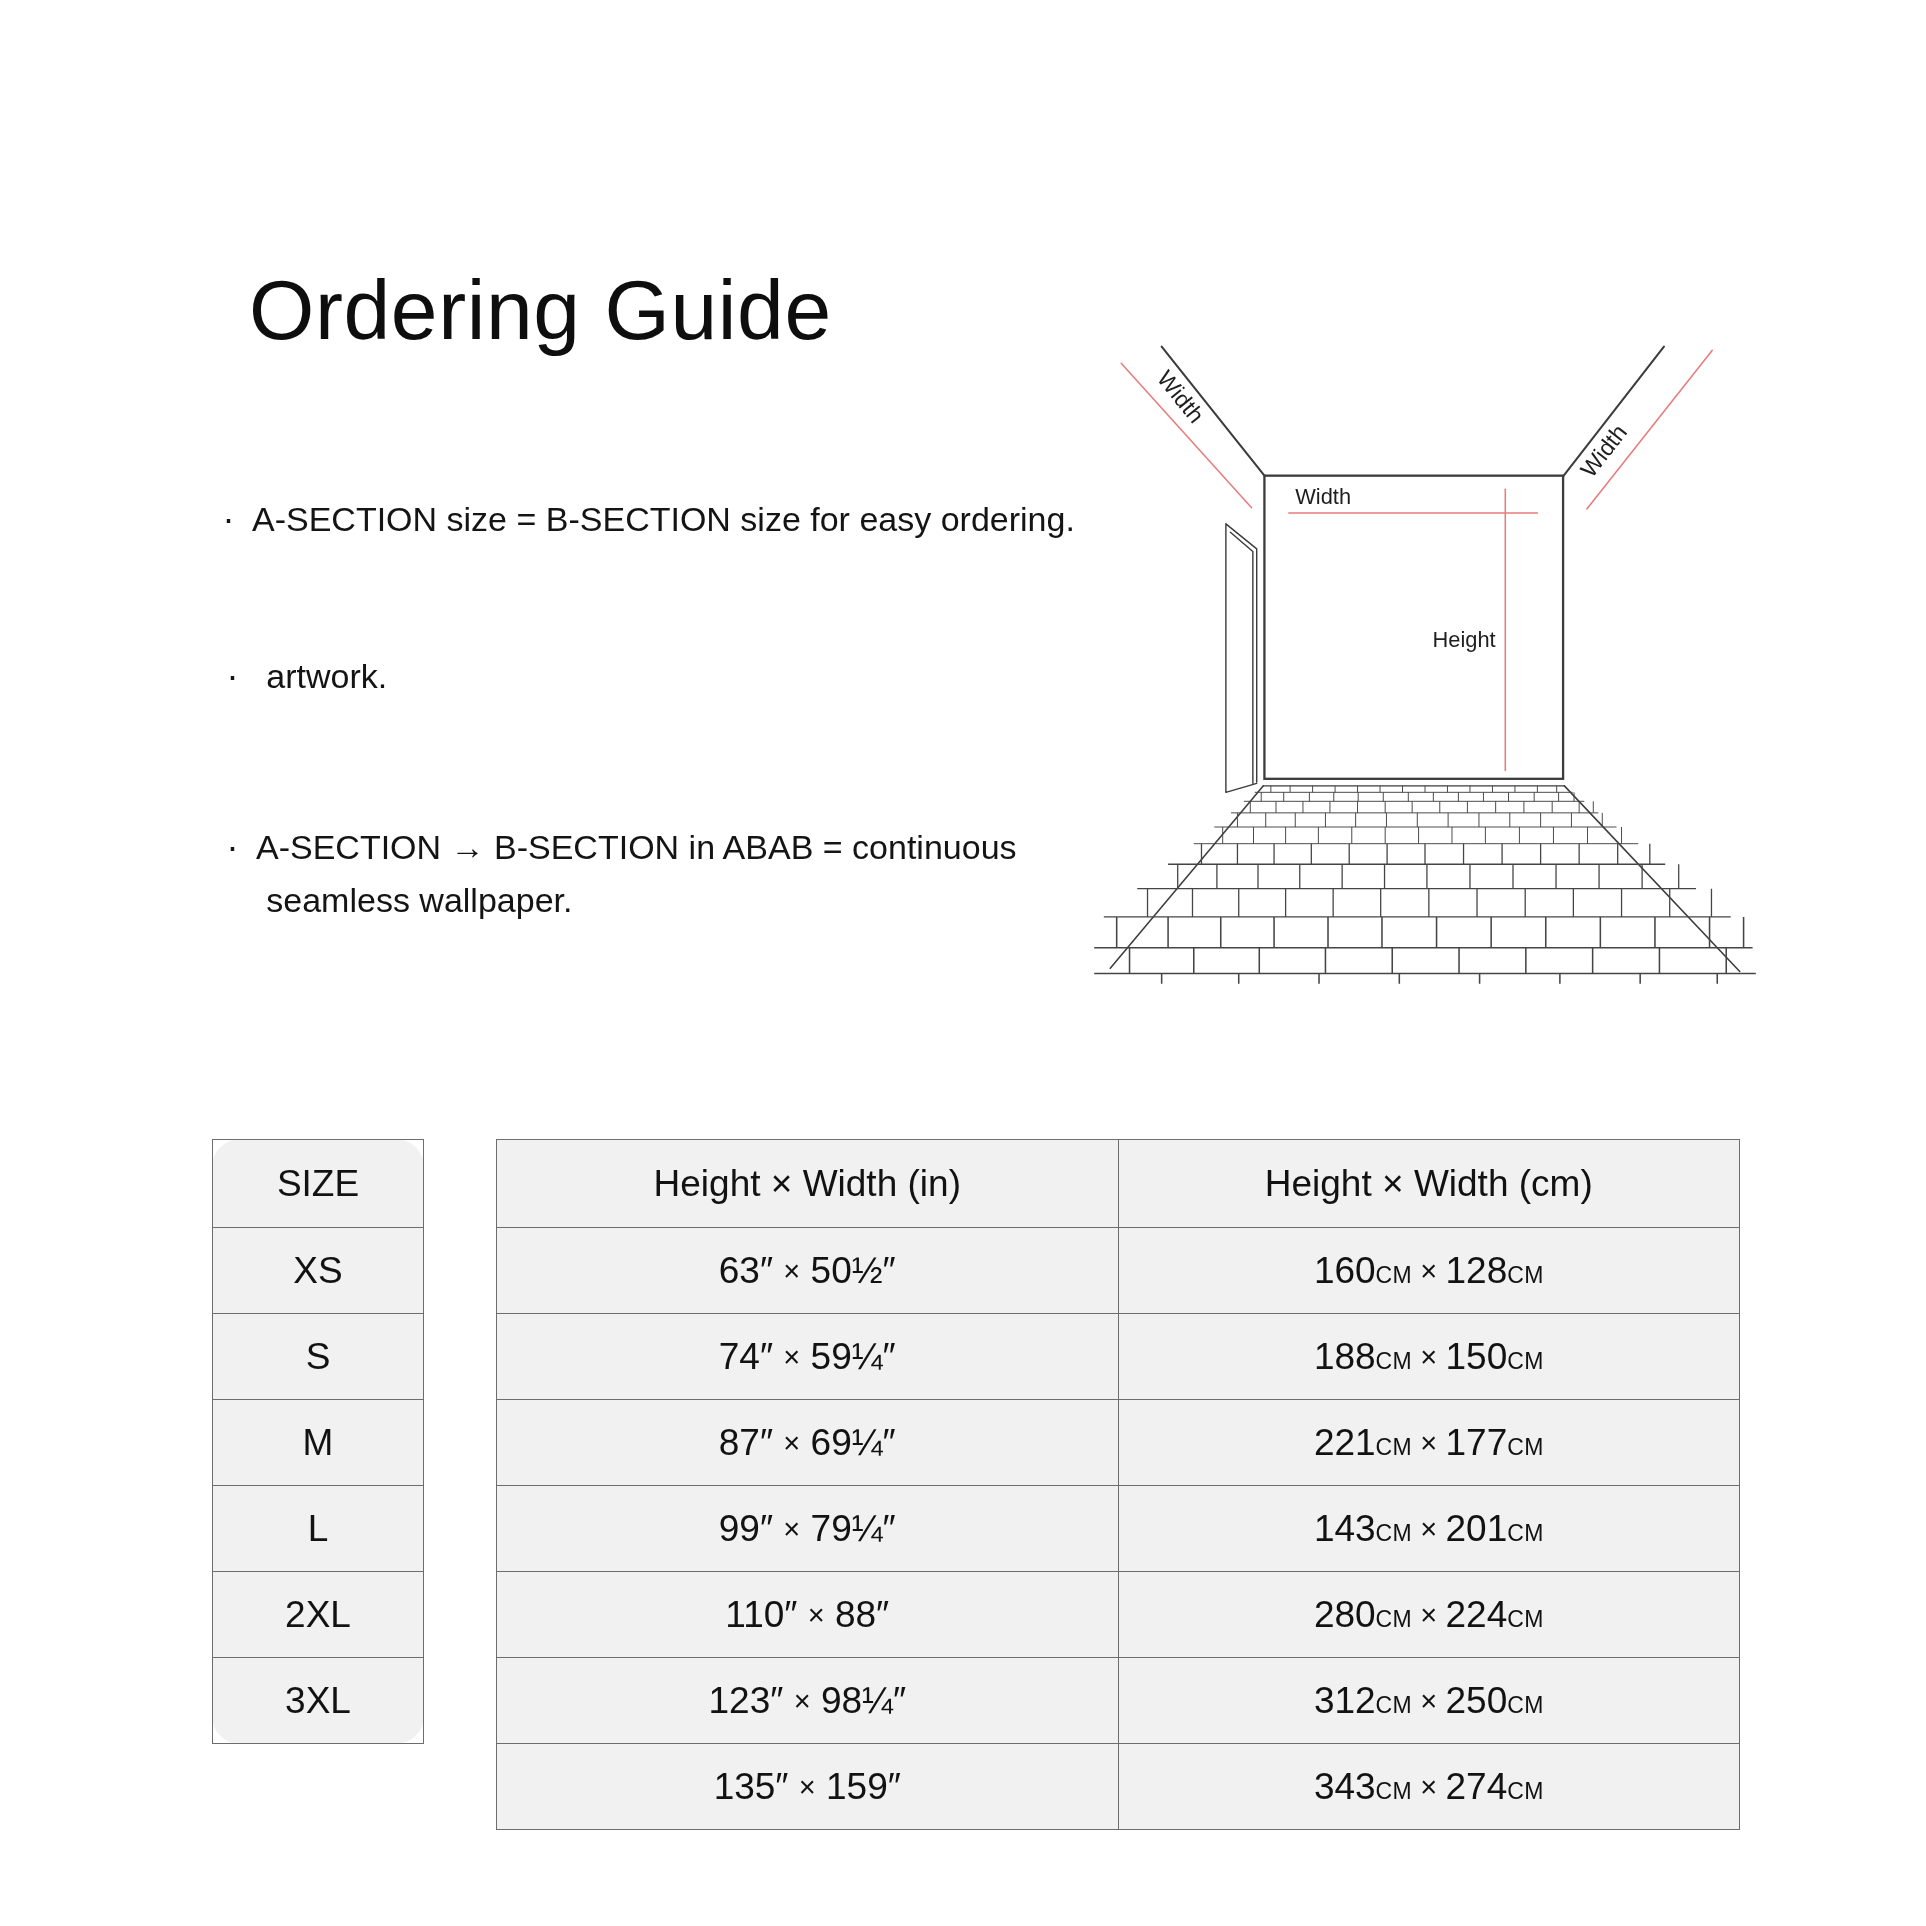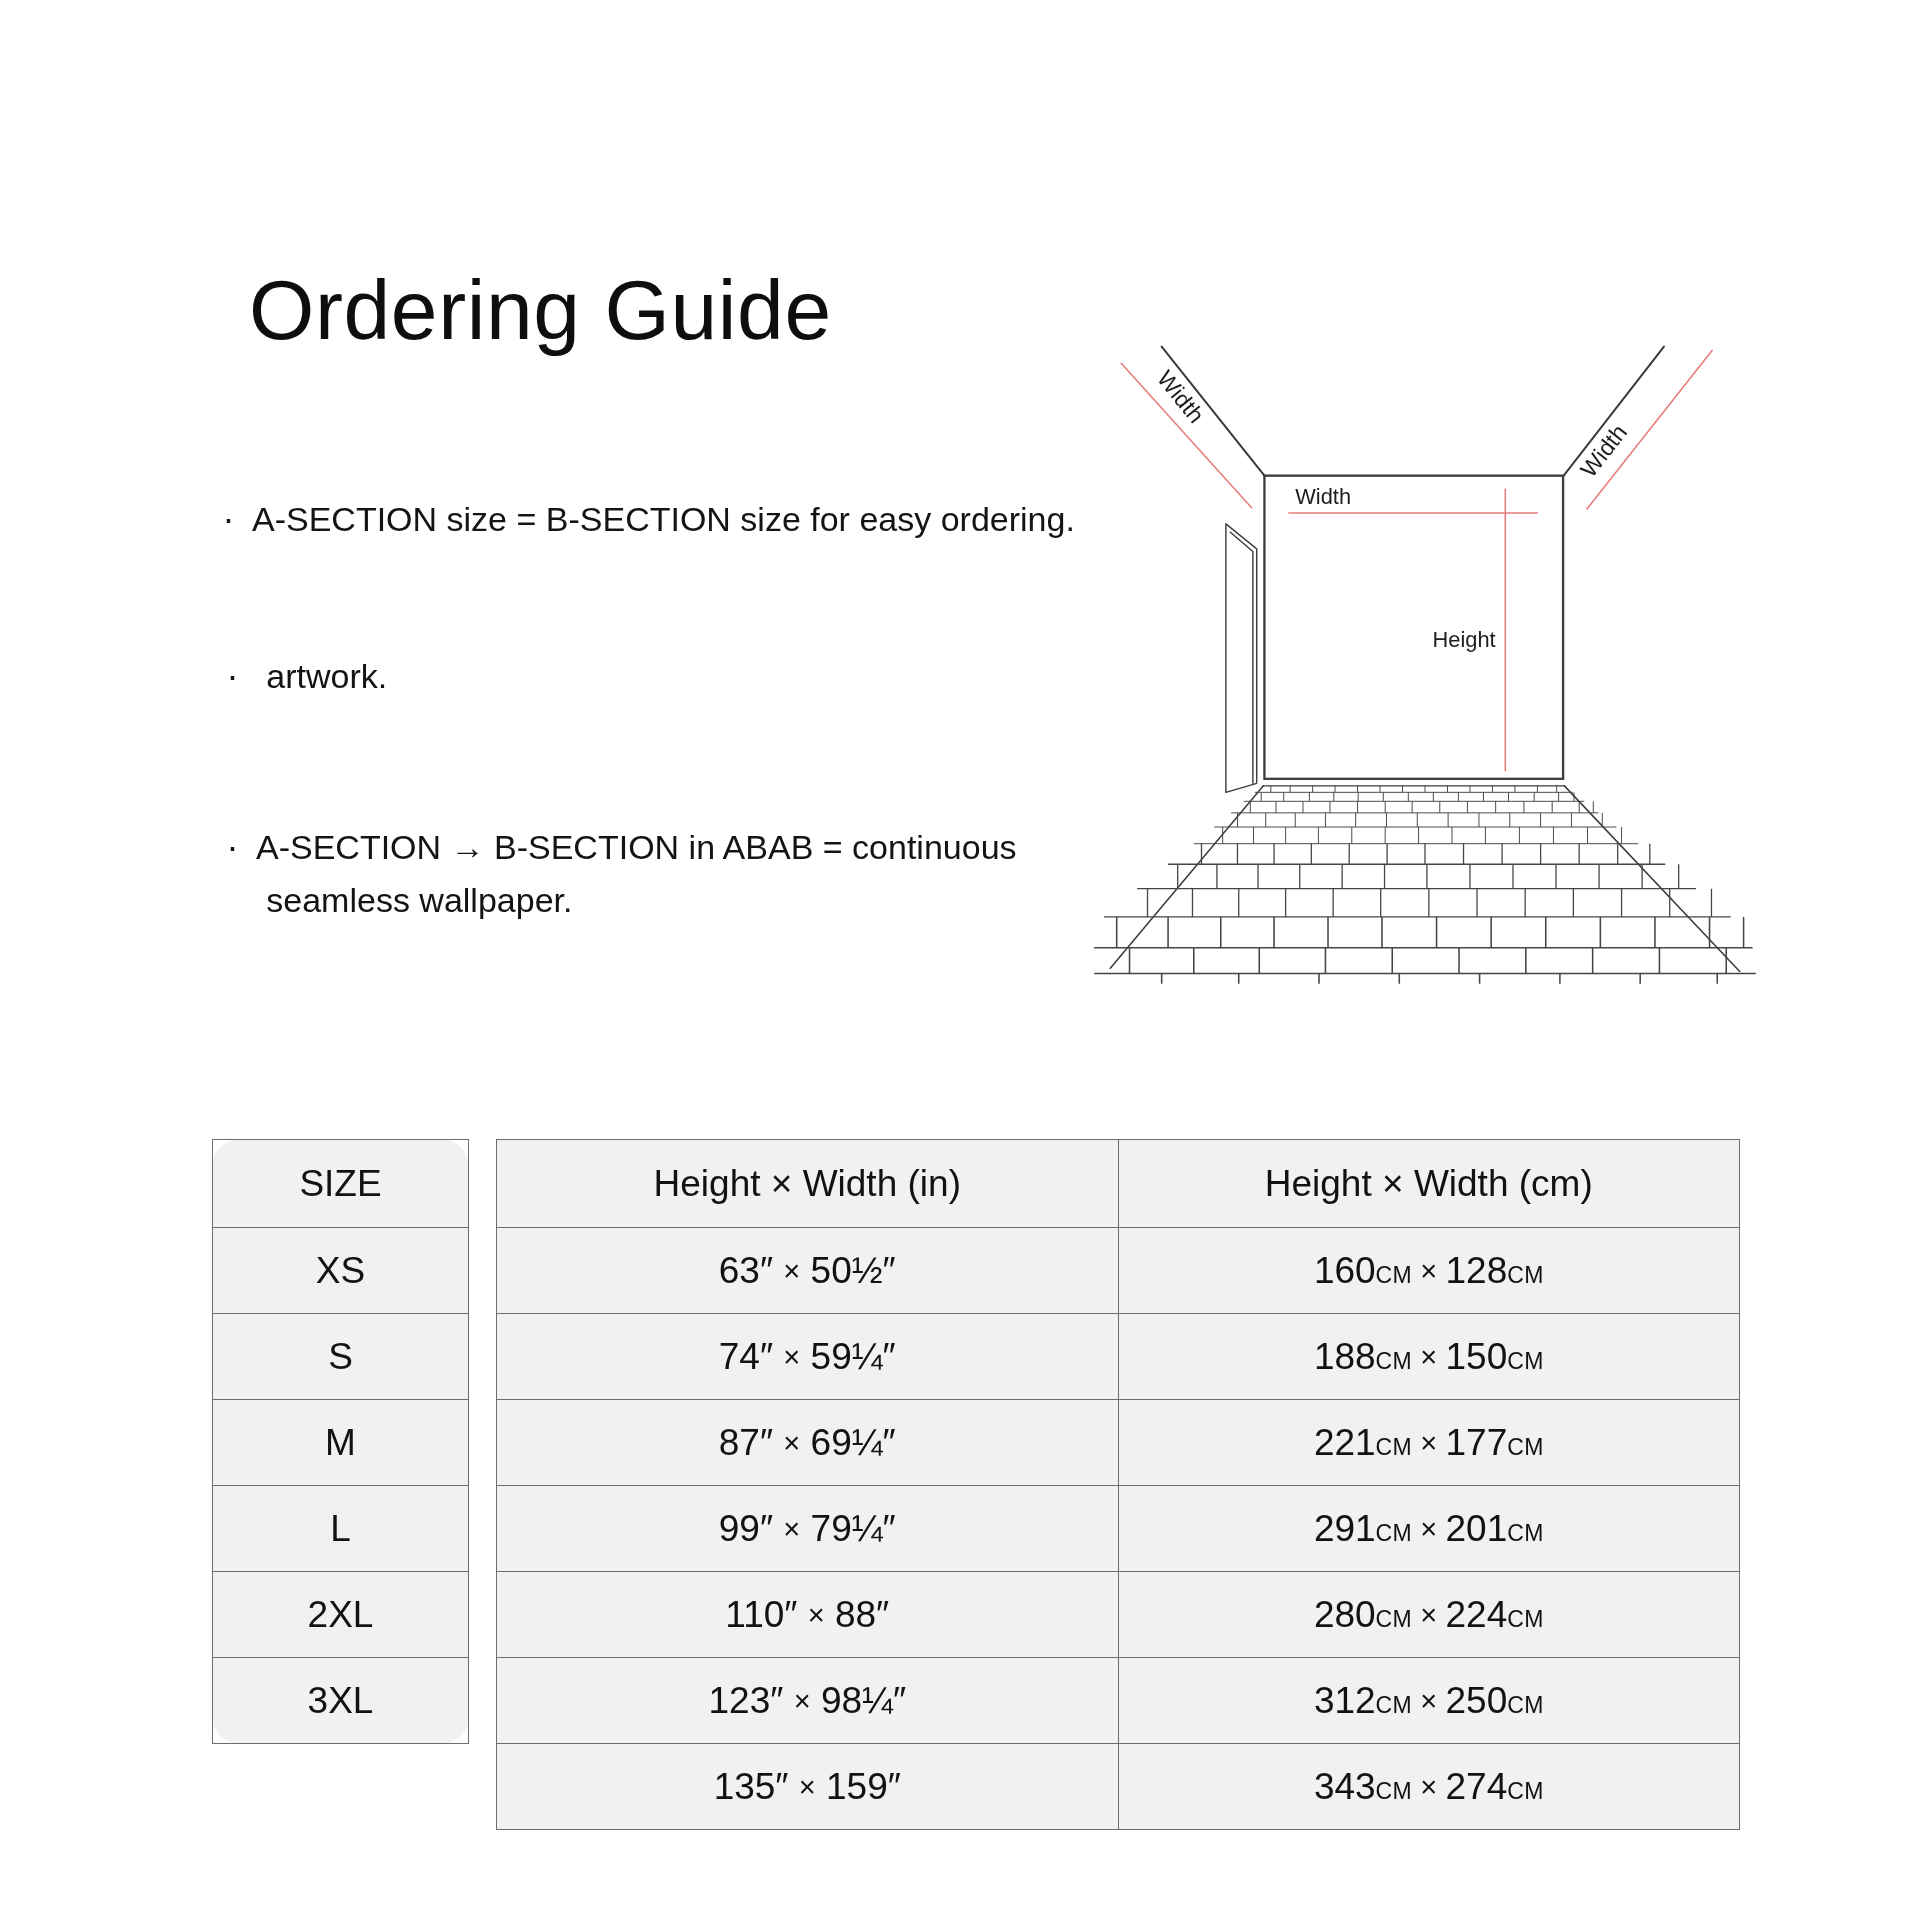--- a/index.html
+++ b/index.html
@@ -10,21 +10,21 @@
          color:#0e0e0e;letter-spacing:0.6px;white-space:nowrap;}
 
   .bullet{position:absolute;font-size:34px;line-height:53px;color:#141414;white-space:nowrap;}
   .bullet .dot{position:absolute;left:-29.5px;top:-1.3px;font-size:36px;}
   .bullet .l2{display:block;padding-left:10.3px;}
 
   .illo{position:absolute;left:1091px;top:282px;width:668px;height:668px;}
 
   .tbl{position:absolute;top:1095px;border-collapse:collapse;table-layout:fixed;
        background:#f1f1f2;}
-  .tbl.size-col{left:212px;width:257px;border-radius:28px;}
+  .tbl.size-col{left:212px;width:212px;border-radius:28px;}
   .tbl.main-col{left:496px;width:1244px;}
   .tbl td,.tbl th{border:1.3px solid #6d6d6d;text-align:center;vertical-align:middle;
        padding:0;font-weight:400;height:85px;white-space:nowrap;color:#121212;}
   .tbl tr.hdr th{height:87px;font-size:37px;}
   .tbl td{font-size:37px;}
   .tbl{border:1.9px solid #575757;}
   .x{font-size:29px;margin:0 10.3px;display:inline-block;transform:translateY(-1.9px);}
   .cmcell .x{margin:0 8.3px;}
   .cm{font-size:23px;letter-spacing:0.3px;}
 </style>
@@ -144,21 +144,21 @@
     <tr>
       <td><span>74″</span><span class="x">×</span><span>59¼″</span></td>
       <td class="cmcell"><span>188</span><span class="cm">CM</span><span class="x">×</span><span>150</span><span class="cm">CM</span></td>
     </tr>
     <tr>
       <td><span>87″</span><span class="x">×</span><span>69¼″</span></td>
       <td class="cmcell"><span>221</span><span class="cm">CM</span><span class="x">×</span><span>177</span><span class="cm">CM</span></td>
     </tr>
     <tr>
       <td><span>99″</span><span class="x">×</span><span>79¼″</span></td>
-      <td class="cmcell"><span>291</span><span class="cm">CM</span><span class="x">×</span><span>201</span><span class="cm">CM</span></td>
+      <td class="cmcell"><span>143</span><span class="cm">CM</span><span class="x">×</span><span>201</span><span class="cm">CM</span></td>
     </tr>
     <tr>
       <td><span>110″</span><span class="x">×</span><span>88″</span></td>
       <td class="cmcell"><span>280</span><span class="cm">CM</span><span class="x">×</span><span>224</span><span class="cm">CM</span></td>
     </tr>
     <tr>
       <td><span>123″</span><span class="x">×</span><span>98¼″</span></td>
       <td class="cmcell"><span>312</span><span class="cm">CM</span><span class="x">×</span><span>250</span><span class="cm">CM</span></td>
     </tr>
     <tr>

